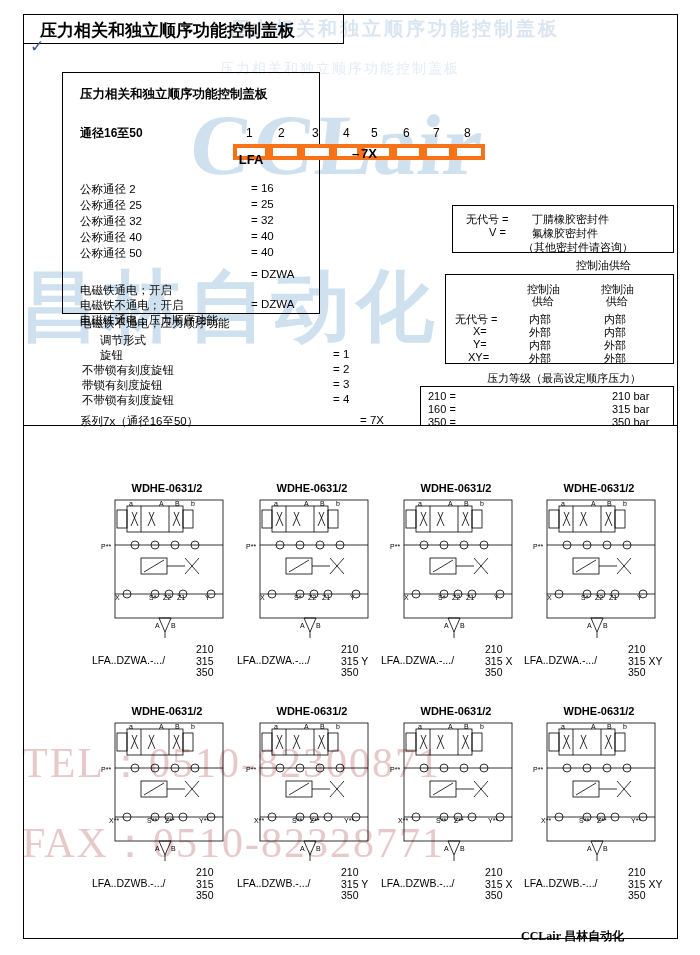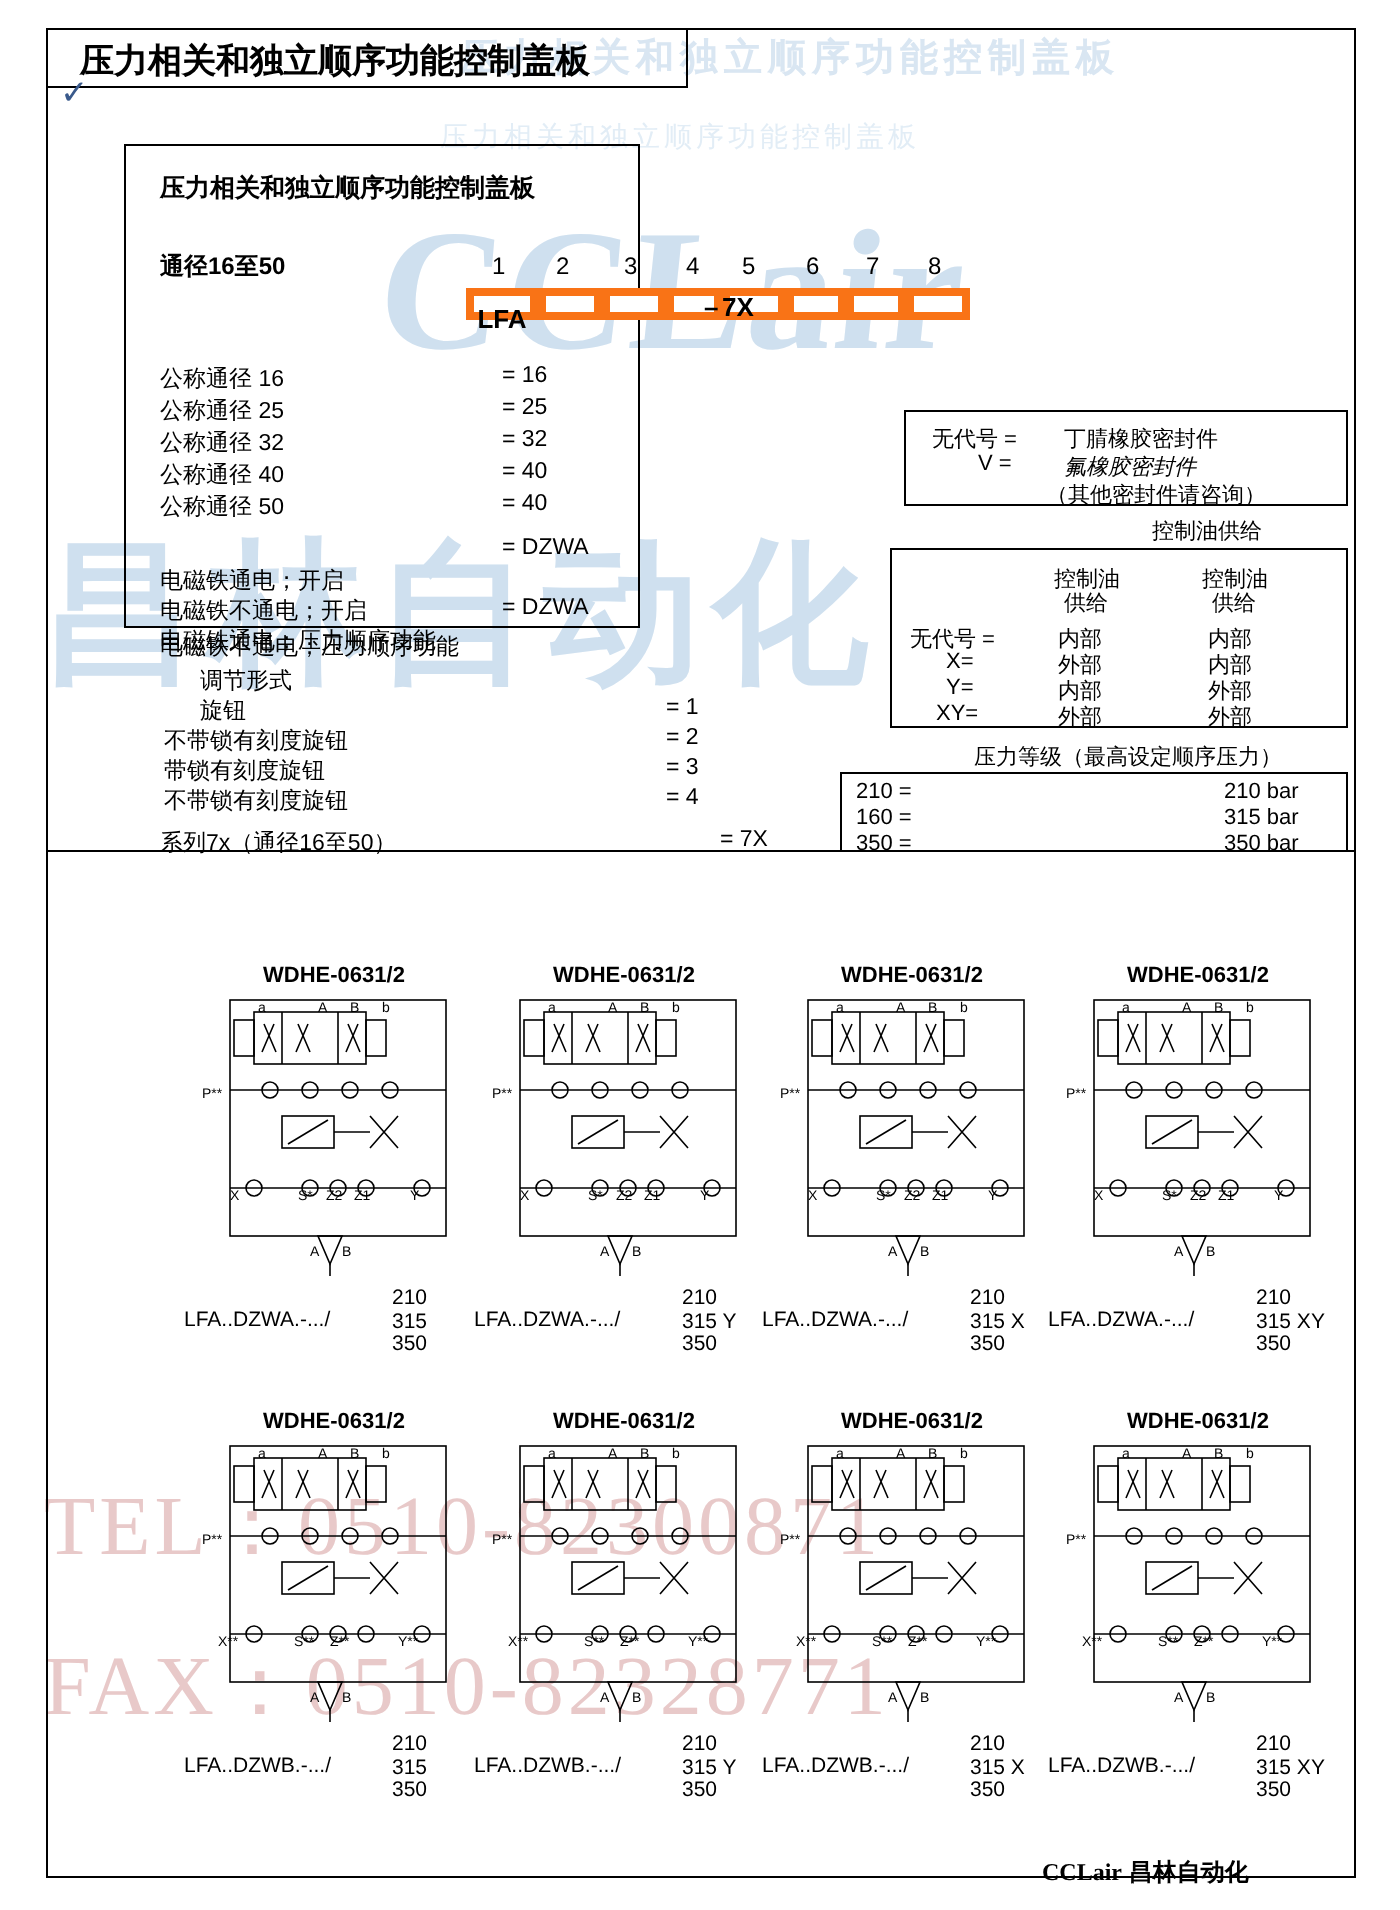--- a/index.html
+++ b/index.html
@@ -185,21 +185,21 @@
     <div class="cf" style="left:190px;width:30px;">
         <span></span>
       </div>
     <div class="cf" style="left:220px;width:32px;">
         <span></span>
       </div>
   </div>
   <div class="dash" style="left:352px;">–</div>
   <div class="sevenx" style="left:361px;">7X</div>
 
-  <div class="lbl" style="left:80px;top:182px;">公称通径  16</div>
+  <div class="lbl" style="left:80px;top:182px;">公称通径  2</div>
   <div class="eq" style="left:251px;top:182px;">= 16</div>
   <div class="lbl" style="left:80px;top:198px;">公称通径  25</div>
   <div class="eq" style="left:251px;top:198px;">= 25</div>
   <div class="lbl" style="left:80px;top:214px;">公称通径  32</div>
   <div class="eq" style="left:251px;top:214px;">= 32</div>
   <div class="lbl" style="left:80px;top:230px;">公称通径  40</div>
   <div class="eq" style="left:251px;top:230px;">= 40</div>
   <div class="lbl" style="left:80px;top:246px;">公称通径  50</div>
   <div class="eq" style="left:251px;top:246px;">= 40</div>
 
@@ -220,21 +220,21 @@
   <div class="lbl" style="left:82px;top:393px;">不带锁有刻度旋钮</div>
   <div class="eq" style="left:333px;top:393px;">= 4</div>
 
   <div class="lbl" style="left:80px;top:414px;">系列7x（通径16至50）</div>
   <div class="eq" style="left:360px;top:414px;text-align:right;">= 7X</div>
 
   <div class="rbox" style="left:452px;top:205px;width:222px;height:48px;"></div>
   <div class="rtxt" style="left:466px;top:212px;">无代号 =</div>
   <div class="rtxt" style="left:532px;top:212px;">丁腈橡胶密封件</div>
   <div class="rtxt" style="left:489px;top:226px;">V  =</div>
-  <div class="rtxt" style="left:532px;top:226px;font-style:italic;">氟橡胶密封件</div>
+  <div class="rtxt" style="left:532px;top:226px;">氟橡胶密封件</div>
   <div class="rtxt" style="left:523px;top:240px;">（其他密封件请咨询）</div>
 
   <div class="rtxt" style="left:576px;top:258px;">控制油供给</div>
   <div class="rbox" style="left:445px;top:274px;width:229px;height:90px;"></div>
   <div class="rtxt" style="left:527px;top:282px;">控制油</div>
   <div class="rtxt" style="left:532px;top:294px;">供给</div>
   <div class="rtxt" style="left:601px;top:282px;">控制油</div>
   <div class="rtxt" style="left:606px;top:294px;">供给</div>
 
   <div class="rtxt" style="left:455px;top:312px;">无代号 =</div>

